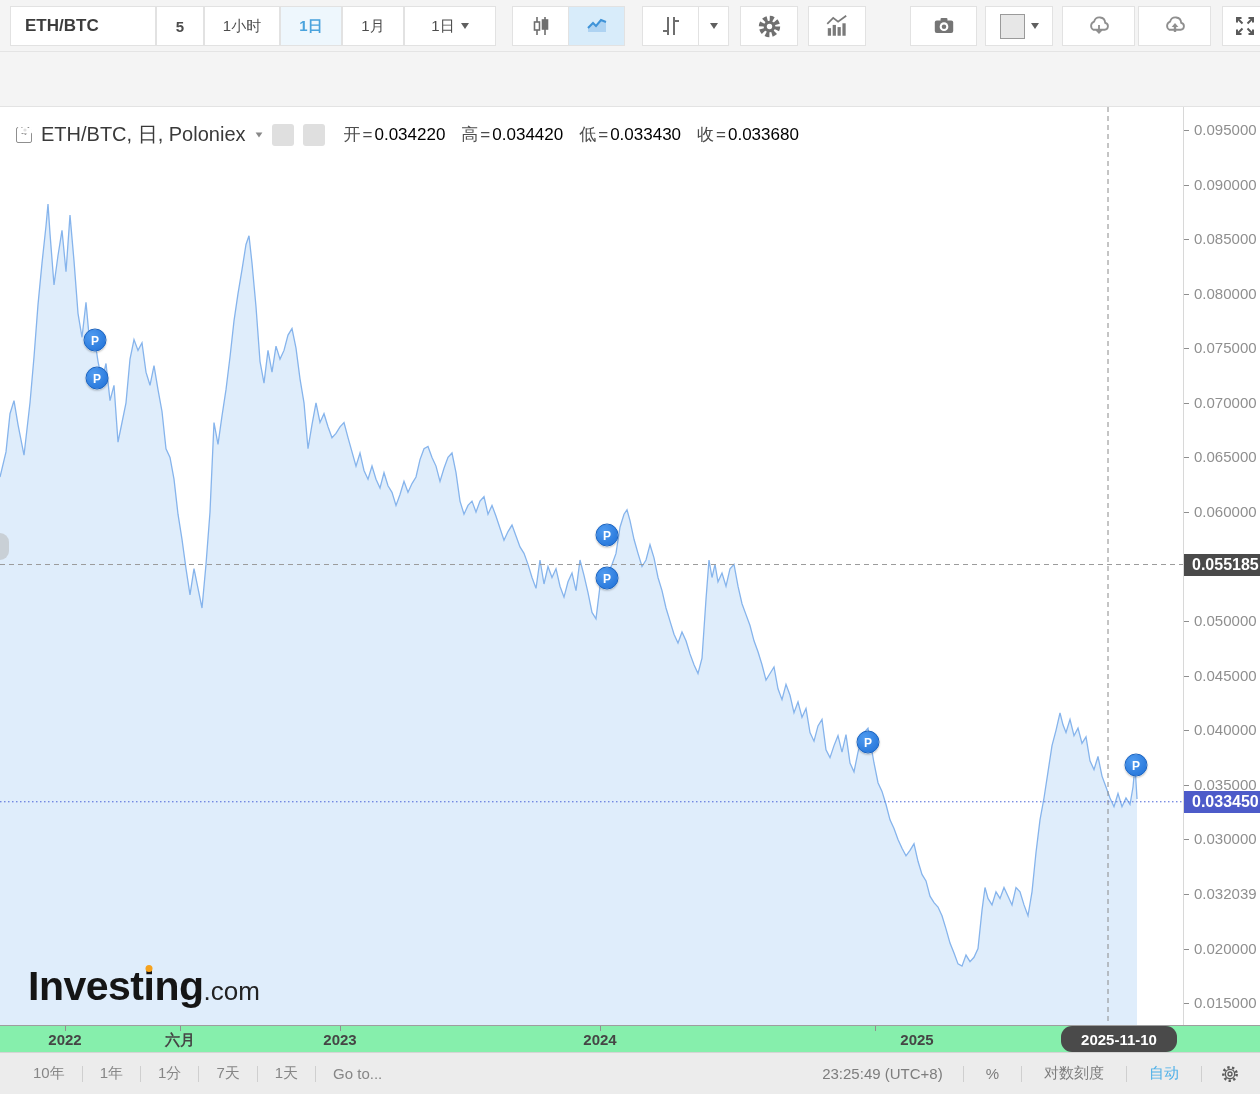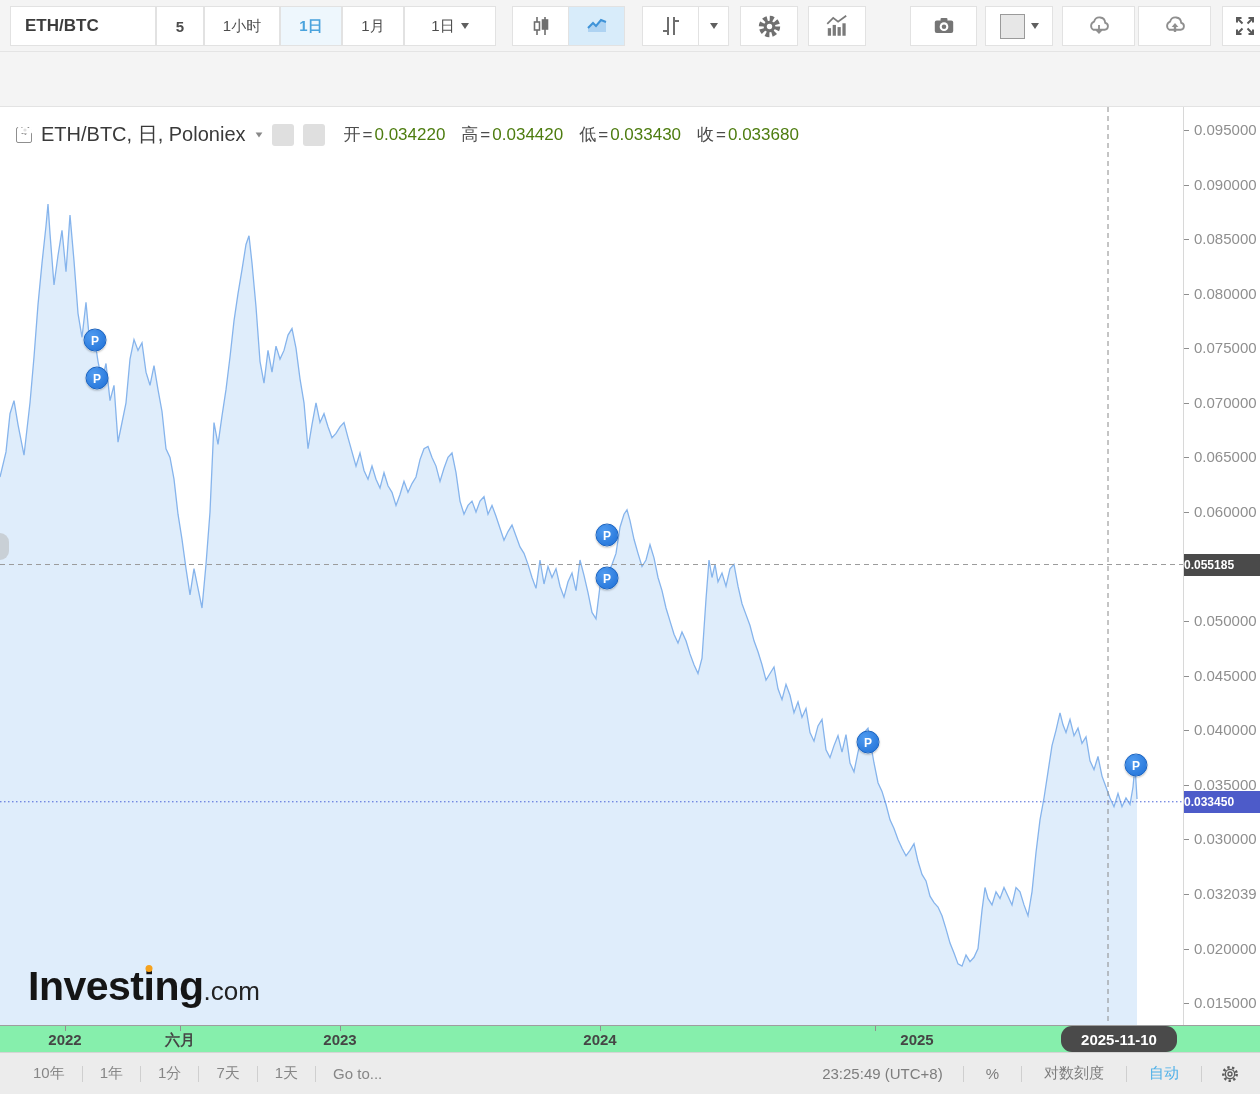--- a/index.html
+++ b/index.html
@@ -21,39 +21,39 @@
   .pane{position:absolute;left:0;top:107px;width:1183px;height:918px;background:#fff;overflow:hidden;}
   .pane svg{position:absolute;left:0;top:0;}
   .legend{position:absolute;left:16px;top:14px;display:flex;align-items:center;gap:9px;z-index:5;}
   .collapse{width:16px;height:16px;border:1.5px solid #8f8f8f;border-radius:2px;position:relative;}
   .collapse::after{content:"";position:absolute;left:2.5px;top:5.8px;width:8px;height:1.6px;background:#8f8f8f;}
   .lg-title{font-size:20px;color:#3a3a3a;}
   .mini-btn{width:22px;height:22px;background:#dfdfdf;border-radius:3px;display:flex;align-items:center;justify-content:center;}
   .ohlc{display:flex;align-items:center;gap:16px;margin-left:10px;font-size:17px;}
   .ohlc .pair{display:flex;align-items:center;gap:2px;}
   .ohlc .lab{color:#4c4c4c;}
-  .ohlc .val{color:#4d7c0f;}
+  .ohlc .val{color:#000000;}
   .p-marker{position:absolute;width:23px;height:23px;border-radius:50%;transform:translate(-50%,-50%);
      background:radial-gradient(circle at 35% 30%,#4f9bf0,#1e6fd6);border:1px solid #1a63c0;color:#fff;
      font-size:12px;font-weight:bold;display:flex;align-items:center;justify-content:center;
      box-shadow:0 1px 2px rgba(0,0,0,.25);z-index:6;}
   .handle{position:absolute;left:0;top:426px;width:9px;height:27px;background:#c2c6ca;opacity:.75;
      border-radius:0 14px 14px 0;z-index:4;}
   .watermark{position:absolute;left:28px;top:856px;z-index:3;white-space:nowrap;}
   .wm-main{font-size:41px;font-weight:800;color:#151515;letter-spacing:-.5px;}
   .wm-i{position:relative;}
   .wm-i::after{content:"";position:absolute;left:50%;top:2px;transform:translateX(-50%);
      width:7px;height:7px;border-radius:50%;background:#f6a21d;}
   .wm-suffix{font-size:26px;font-weight:500;color:#222;}
   
   .paxis{position:absolute;left:1183px;top:107px;width:77px;height:918px;background:#fff;border-left:1px solid #d8d8d8;}
   .ptick{position:absolute;left:0;width:5px;height:1px;background:#8f8f8f;}
   .plab{position:absolute;left:10px;font-size:15px;color:#8f8f8f;}
-  .axlabel{position:absolute;left:0;width:77px;height:22px;color:#fff;font-size:12px;font-weight:600;
-     display:flex;align-items:center;z-index:7;}
+  .axlabel{position:absolute;left:0;width:77px;height:22px;color:#fff;font-size:16px;font-weight:600;
+     display:flex;align-items:center;padding-left:8px;z-index:7;}
   .taxis{position:absolute;left:0;top:1025px;width:1260px;height:27px;background:#86efac;border-top:1px solid #9e9e9e;}
   .ttick{position:absolute;top:0;width:1px;height:5px;background:#8f8f8f;}
   .tlab{position:absolute;top:5px;transform:translateX(-50%);font-size:15px;font-weight:bold;color:#454545;}
   .datelabel{position:absolute;top:0;height:26px;background:#4a4a4a;color:#fff;font-size:15px;font-weight:bold;
      display:flex;align-items:center;justify-content:center;z-index:7;}
   
   .bbar{position:absolute;left:0;top:1052px;width:1260px;height:42px;background:#ececec;border-top:1px solid #d5d5d5;
      display:flex;align-items:center;justify-content:space-between;padding:0 16px;}
   .bcluster{display:flex;align-items:center;}
   .range-btn{padding:0 17px;font-size:15px;color:#868686;background:none;border:none;cursor:pointer;

